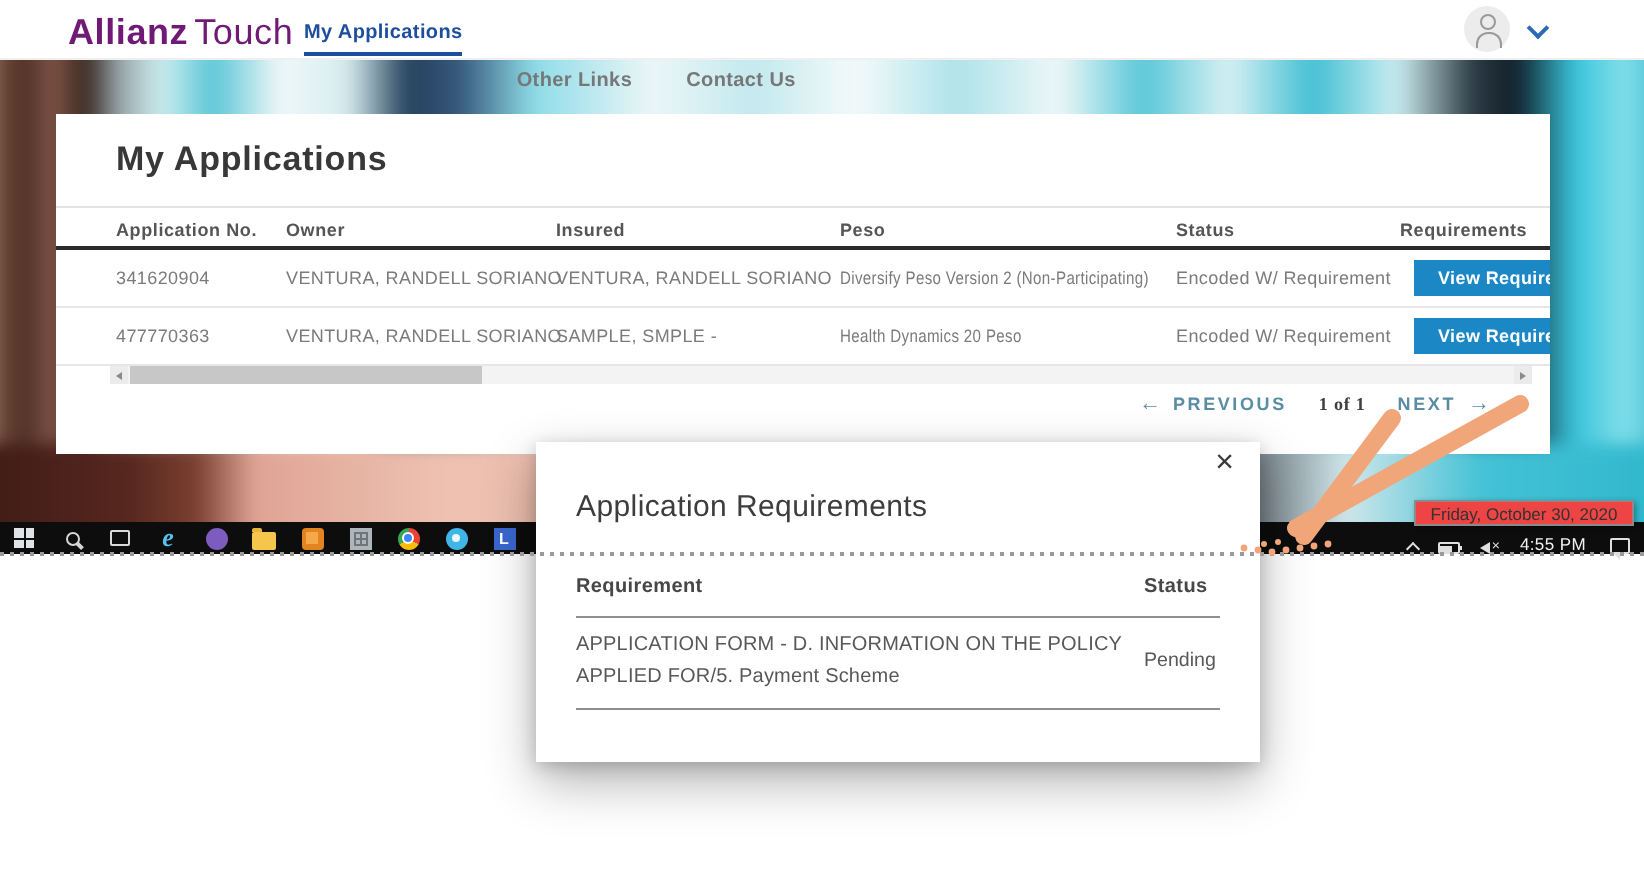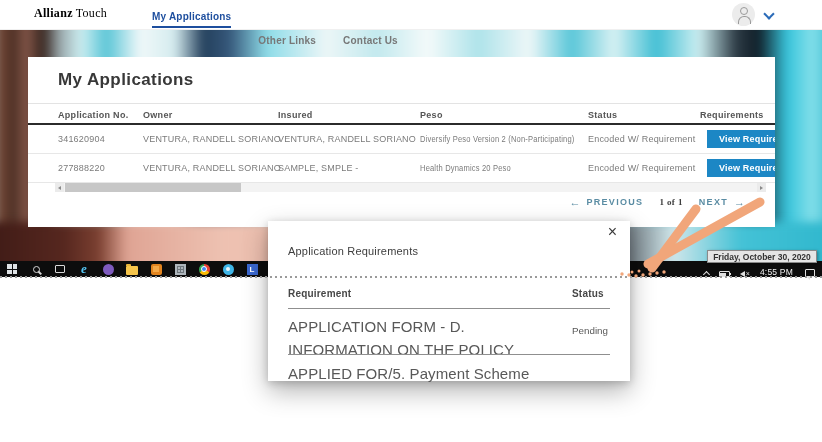--- a/index.html
+++ b/index.html
@@ -1,21 +1,21 @@
 <!DOCTYPE html>
 <html><head>
 <meta charset="utf-8">
 <style>
   * { box-sizing: border-box; margin: 0; padding: 0; }
   body { background:#fff; font-family:"Liberation Sans", sans-serif; }
   .screen { position:relative; width:822px; height:442px; background:#fff; overflow:hidden; }
 
   
   .site-header { position:absolute; top:0; left:0; width:822px; height:30px; background:#fff; z-index:6; border-bottom:1px solid #f0f0f0; }
-  .logo { position:absolute; left:34px; top:6px; font-size:12px; color:#000000; letter-spacing:.3px; white-space:nowrap;font-family:Liberation Serif, serif; }
+  .logo { position:absolute; left:34px; top:6px; font-size:18px; color:#701a75; letter-spacing:.3px; white-space:nowrap; }
   .logo .bold { font-weight:bold; }
   .logo .light { font-weight:normal; margin-left:3px; }
   .nav { position:absolute; left:152px; top:0; height:30px; display:flex; gap:27px; align-items:center; }
   .nav-item { font-size:10px; font-weight:bold; color:#777; letter-spacing:.2px; padding-top:2px; cursor:pointer;margin-top:48px; }
   .nav-item.active { color:#1d4e9e; border-bottom:2px solid #1d4e9e; padding-bottom:4px; margin-top:6px; }
   .avatar { position:absolute; left:732px; top:3px; width:23px; height:23px; border-radius:50%; background:#ececec; }
   .avatar::before { content:""; position:absolute; top:4px; left:8px; width:6px; height:6px; border:1.2px solid #9a9a9a; border-radius:50%; }
   .avatar::after  { content:""; position:absolute; top:13px; left:5.5px; width:11px; height:7px; border:1.2px solid #9a9a9a; border-bottom:none; border-radius:6px 6px 0 0; }
   .header-chevron { position:absolute; left:765px; top:10px; width:8px; height:8px; border-right:2px solid #2a6bb8; border-bottom:2px solid #2a6bb8; transform:rotate(45deg); }
 
@@ -90,38 +90,38 @@
   .ic-chevron-up { width:5px; height:5px; border-left:1.5px solid #e0e0e0; border-top:1.5px solid #e0e0e0; transform:rotate(45deg); margin-top:2px; cursor:pointer; }
   .ic-battery { width:11px; height:6px; border:1px solid #e0e0e0; border-radius:1px; position:relative; cursor:pointer; }
   .ic-battery::before { content:""; position:absolute; right:-2.5px; top:1px; width:1.5px; height:2px; background:#e0e0e0; }
   .ic-battery::after { content:""; position:absolute; left:.5px; top:.5px; bottom:.5px; width:6px; background:#e0e0e0; }
   .ic-volume { display:flex; align-items:center; cursor:pointer; }
   .ic-volume .spk { width:0; height:0; border-top:3px solid transparent; border-bottom:3px solid transparent; border-right:5px solid #e0e0e0; }
   .ic-volume::after { content:"\00d7"; color:#e0e0e0; font-size:7px; margin-left:1px; }
   .tray-time { color:#f1f1f1; font-size:8.5px; letter-spacing:.2px; cursor:pointer; }
   .ic-action { width:10px; height:8px; border:1px solid #e0e0e0; border-radius:1px; position:relative; margin-left:2px; cursor:pointer; }
   .ic-action::after { content:""; position:absolute; left:1px; bottom:-3.5px; border-left:3.5px solid transparent; border-top:3.5px solid #e0e0e0; }
-  .tray-tooltip { position:absolute; top:250px; left:707px; min-width:110px; height:13px; background:#e5e5e5; border:1px solid #8a8a8a;
+  .tray-tooltip { position:absolute; top:250px; left:707px; min-width:110px; height:13px; background:#ef4444; border:1px solid #8a8a8a;
     z-index:12; font-size:8.5px; color:#333; display:flex; align-items:center; justify-content:center; padding:0 4px;
-    box-shadow:1px 1px 3px rgba(0,0,0,.35); white-space:nowrap;font-weight:bold; }
+    box-shadow:1px 1px 3px rgba(0,0,0,.35); white-space:nowrap; }
 
   
   .dotted-line { position:absolute; top:276px; left:0; width:822px; height:2px; z-index:40;
     background:repeating-linear-gradient(90deg, #9a9a9a 0 2px, transparent 2px 5px); }
 
   
   .modal { position:absolute; top:221px; left:268px; width:362px; height:160px; background:#fff; z-index:30;
     box-shadow:0 10px 24px rgba(0,0,0,.30), 0 2px 8px rgba(0,0,0,.18); }
   .modal-close { position:absolute; top:2px; right:13px; font-size:16px; color:#3a3a3a; cursor:pointer; line-height:18px; }
-  .modal-title { position:absolute; top:24px; left:20px; font-size:11px; color:#3d3d3d; letter-spacing:.2px; }
+  .modal-title { position:absolute; top:24px; left:20px; font-size:15px; color:#3d3d3d; letter-spacing:.2px; }
   .m-th { position:absolute; top:67px; font-size:10px; font-weight:bold; color:#474747; letter-spacing:.2px; }
   .m-th-req { left:20px; } .m-th-status { left:304px; }
   .m-line { position:absolute; left:20px; right:20px; height:1px; background:#8f8f8f; }
   .m-line-1 { top:87px; } .m-line-2 { top:133px; }
-  .m-req-text { position:absolute; top:94px; left:20px; width:276px; font-size:15px; color:#585858; line-height:1.55; letter-spacing:.1px; }
+  .m-req-text { position:absolute; top:94px; left:20px; width:276px; font-size:10px; color:#585858; line-height:1.55; letter-spacing:.1px; }
   .m-status-val { position:absolute; top:104px; left:304px; font-size:9.8px; color:#585858; }
 
   
   .arrow-annotation { position:absolute; left:612px; top:192px; width:170px; height:95px; z-index:50; pointer-events:none; }
 </style>
 </head>
 <body>
 
 <div class="screen">
 
@@ -158,21 +158,21 @@
     <div class="tbl-row row-0">
       <span class="td c-appno">341620904</span>
       <span class="td c-owner">VENTURA, RANDELL SORIANO</span>
       <span class="td c-insured">VENTURA, RANDELL SORIANO</span>
       <span class="td c-plan td-plan">Diversify Peso Version 2 (Non-Participating)</span>
       <span class="td c-status">Encoded W/ Requirement</span>
       <button class="view-btn">View Requirements</button>
     </div>
 
     <div class="tbl-row row-1">
-      <span class="td c-appno">277888220</span>
+      <span class="td c-appno">477770363</span>
       <span class="td c-owner">VENTURA, RANDELL SORIANO</span>
       <span class="td c-insured">SAMPLE, SMPLE -</span>
       <span class="td c-plan td-plan">Health Dynamics 20 Peso</span>
       <span class="td c-status">Encoded W/ Requirement</span>
       <button class="view-btn">View Requirements</button>
     </div>
 
     <div class="hscroll">
       <span class="hs-arrow left">
           <span class="tri-l"></span>

